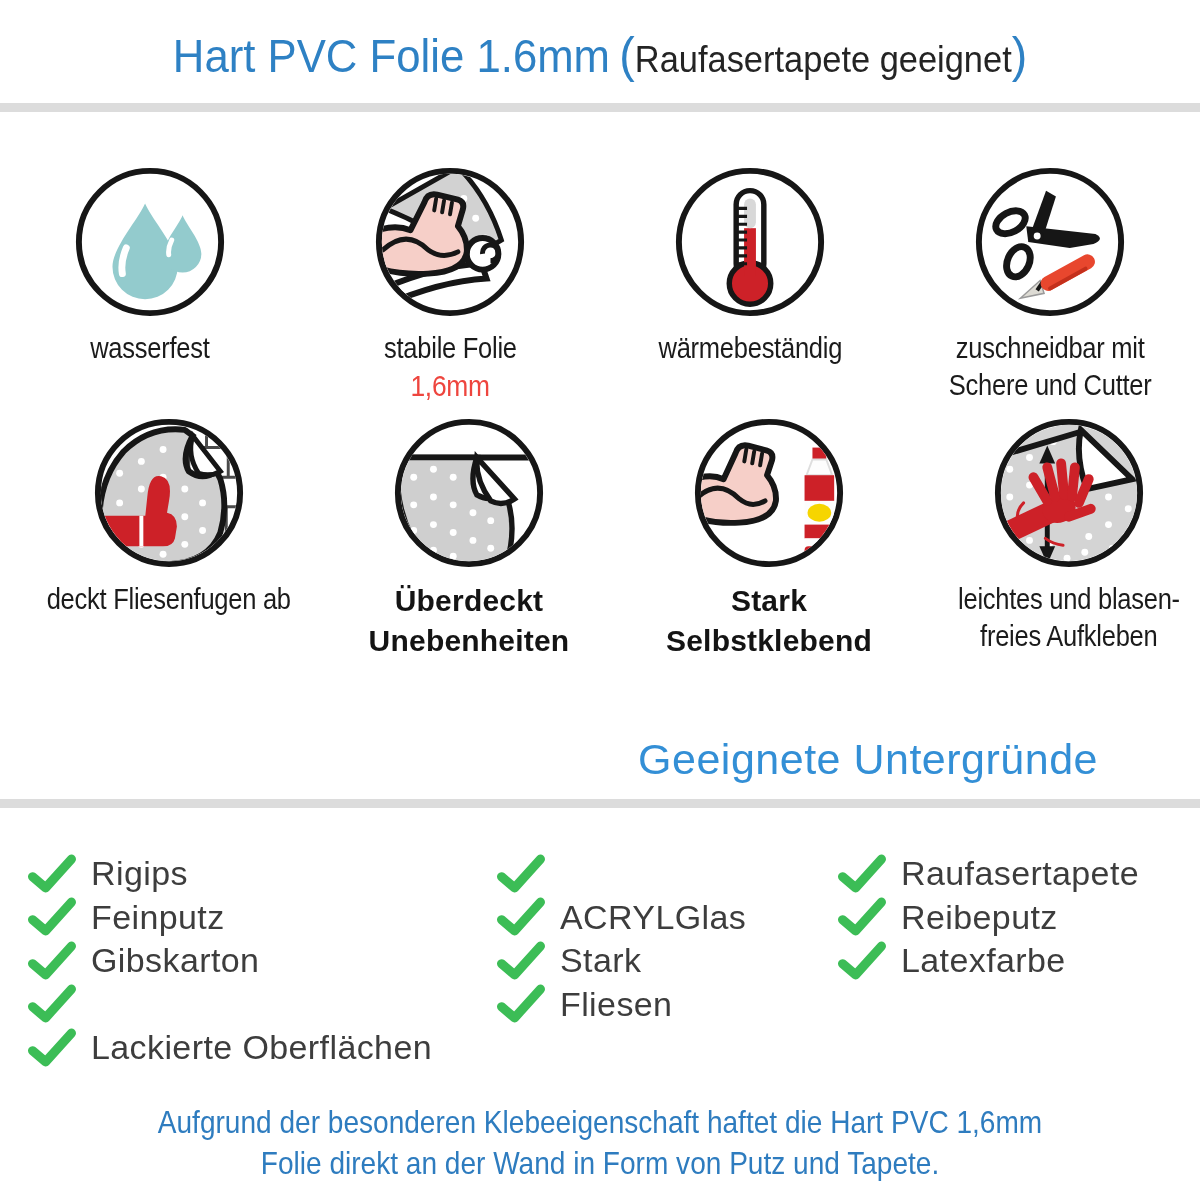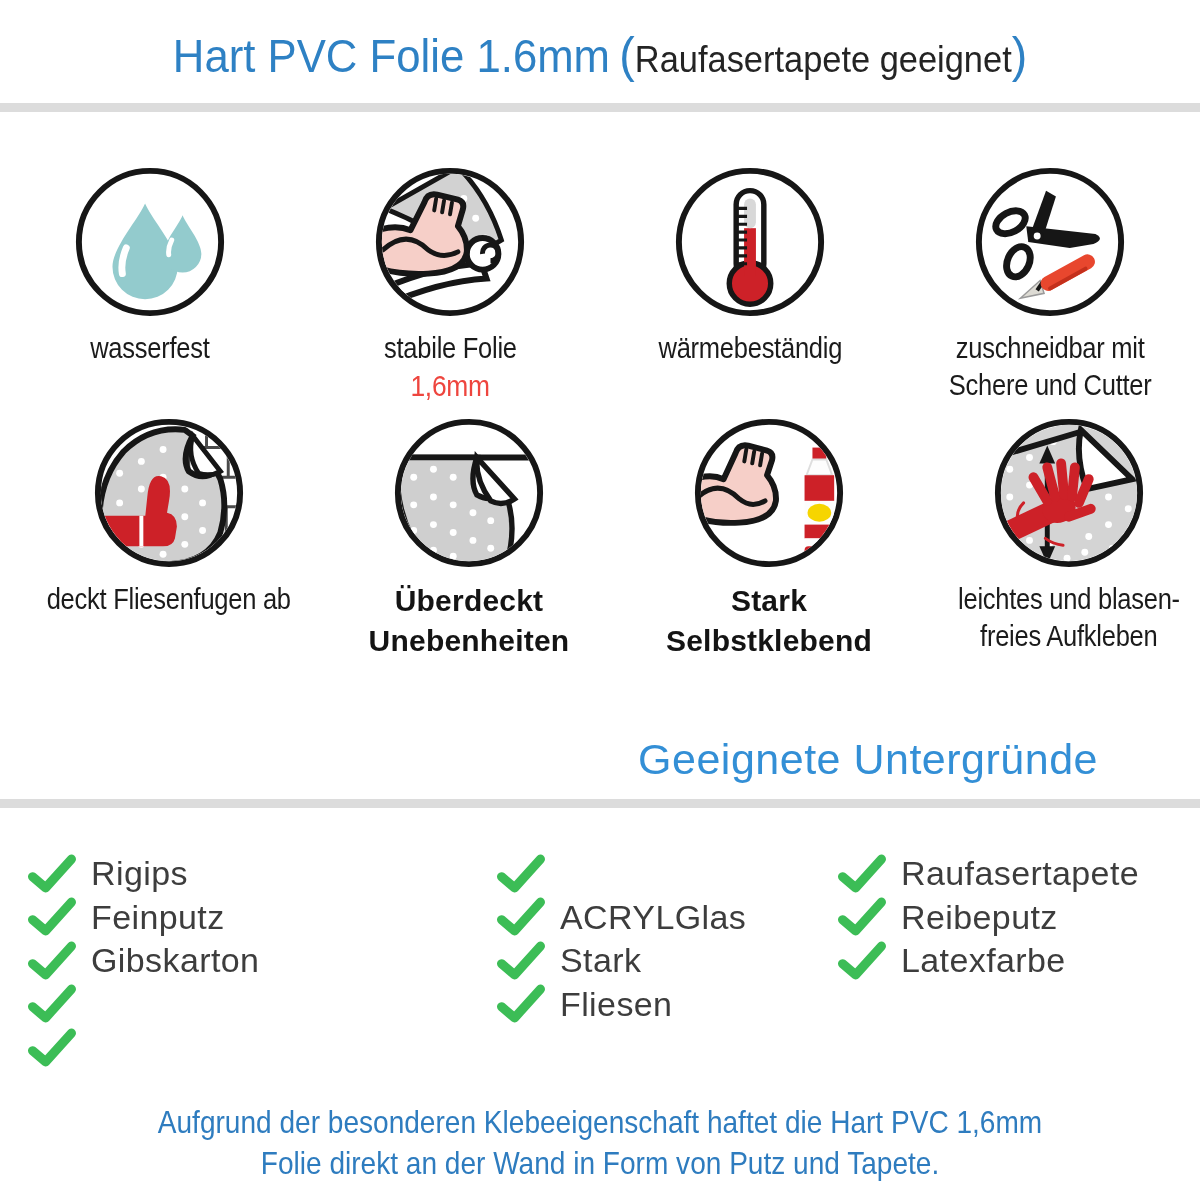--- a/index.html
+++ b/index.html
@@ -308,20 +308,21 @@
       </div>
     <div class="item">
         <svg viewBox="0 0 52 42">
           <path d="M5 24 L19 36 L47 5" fill="none" stroke="#3cbd56" stroke-width="10" stroke-linecap="round" stroke-linejoin="round"></path>
         </svg>
       </div>
     <div class="item">
         <svg viewBox="0 0 52 42">
           <path d="M5 24 L19 36 L47 5" fill="none" stroke="#3cbd56" stroke-width="10" stroke-linecap="round" stroke-linejoin="round"></path>
         </svg>
+        <span class="txt">Lackierte Oberflächen</span>
       </div>
   </div>
 
   <div class="col" id="col-2">
     <div class="item">
         <svg viewBox="0 0 52 42">
           <path d="M5 24 L19 36 L47 5" fill="none" stroke="#3cbd56" stroke-width="10" stroke-linecap="round" stroke-linejoin="round"></path>
         </svg>
       </div>
     <div class="item">

